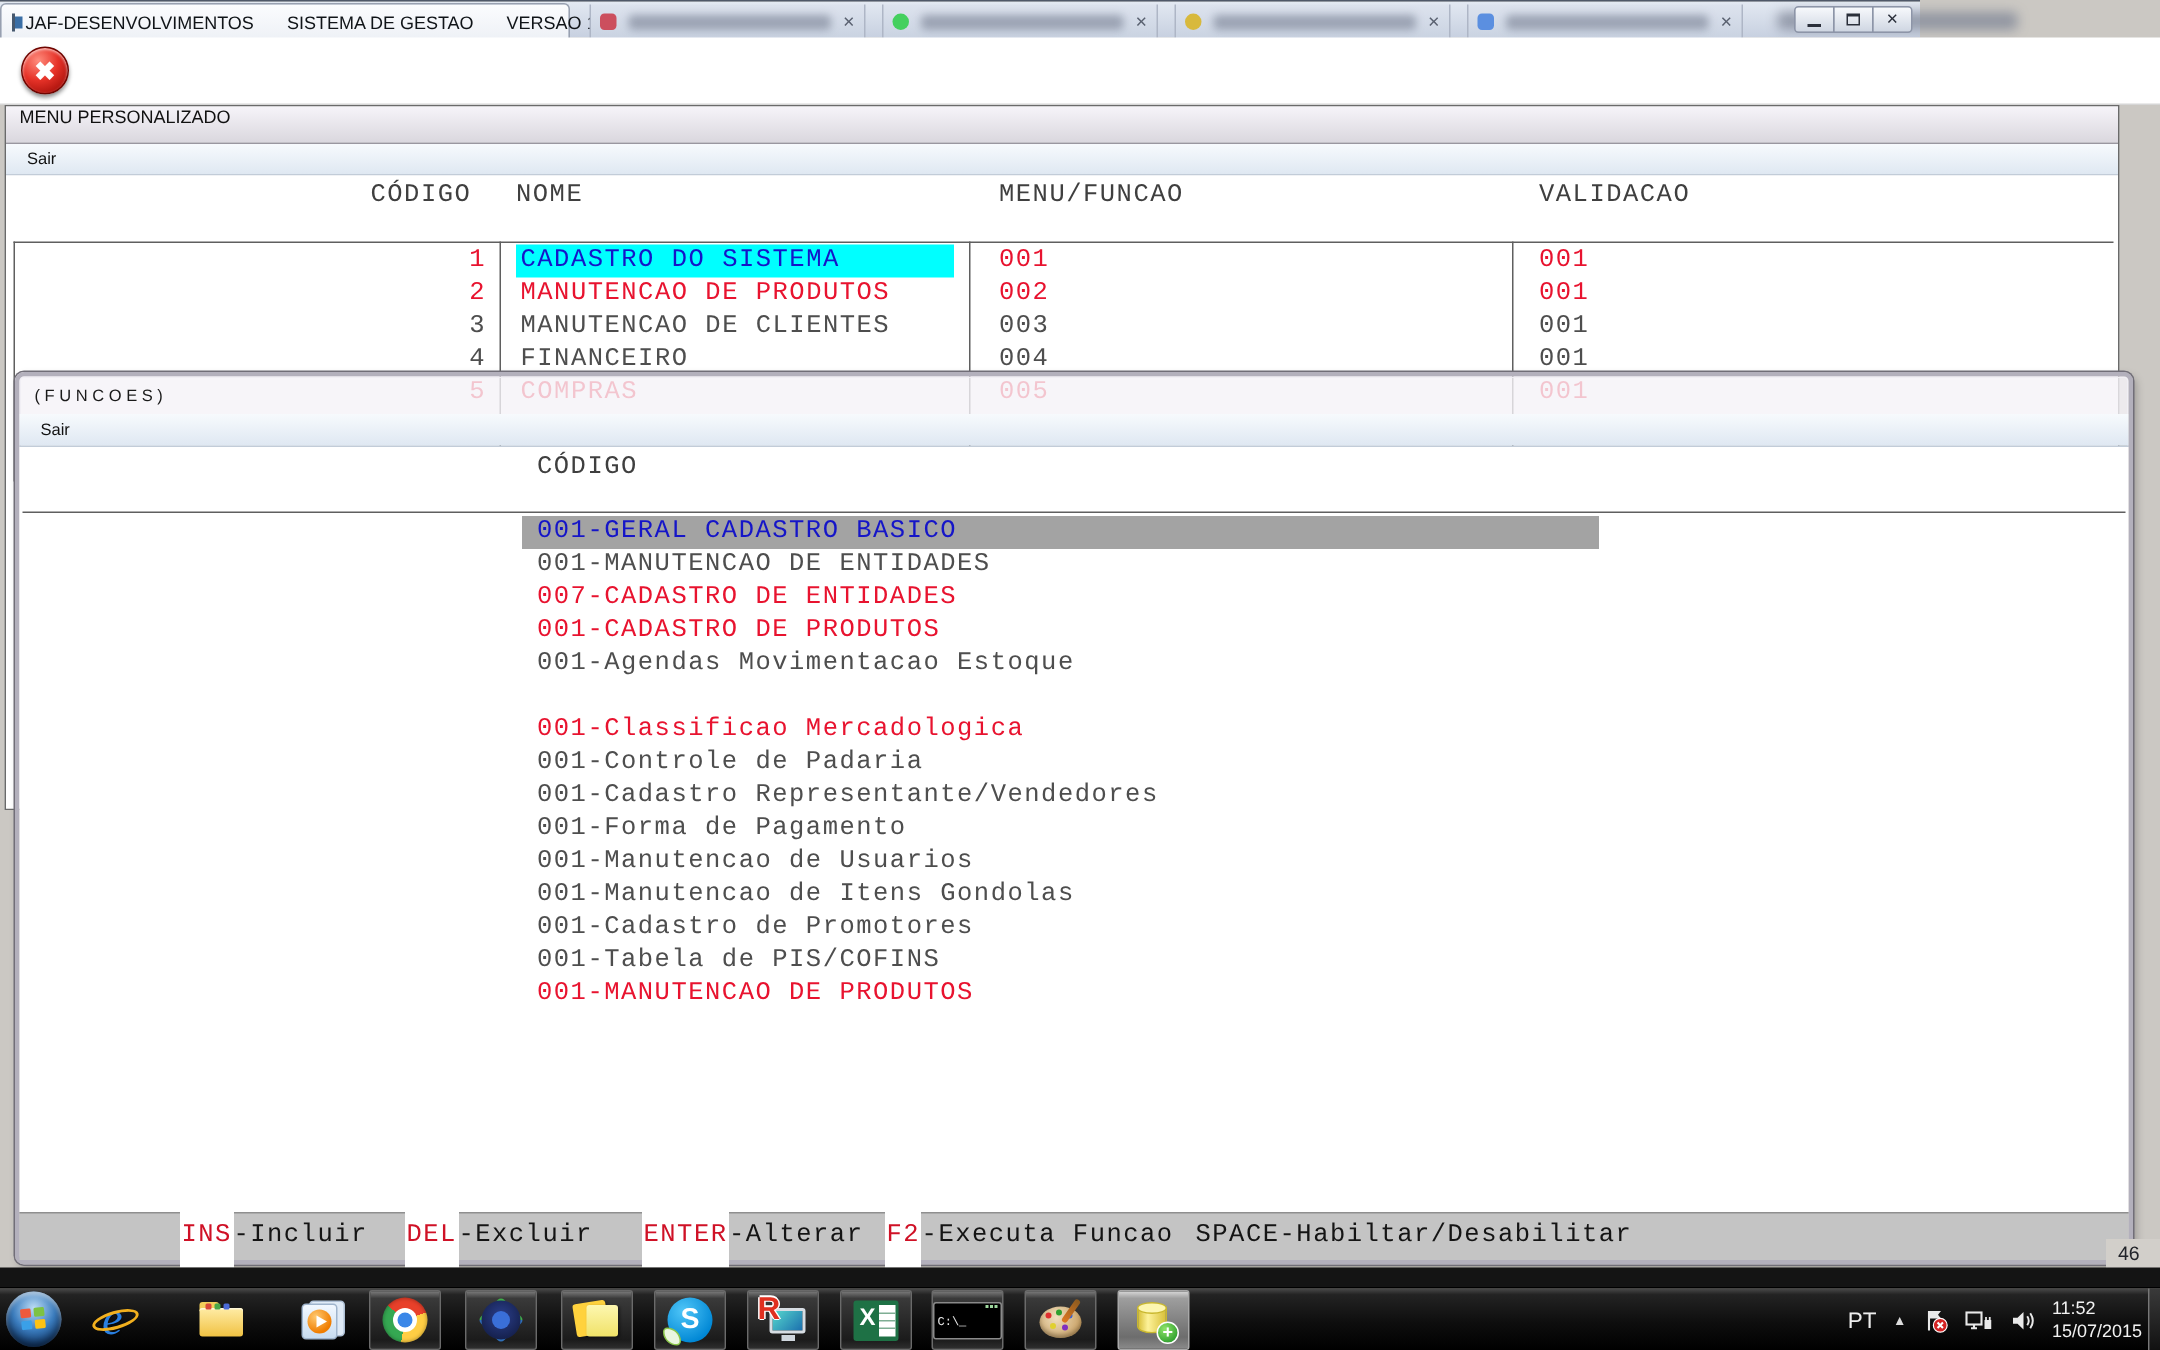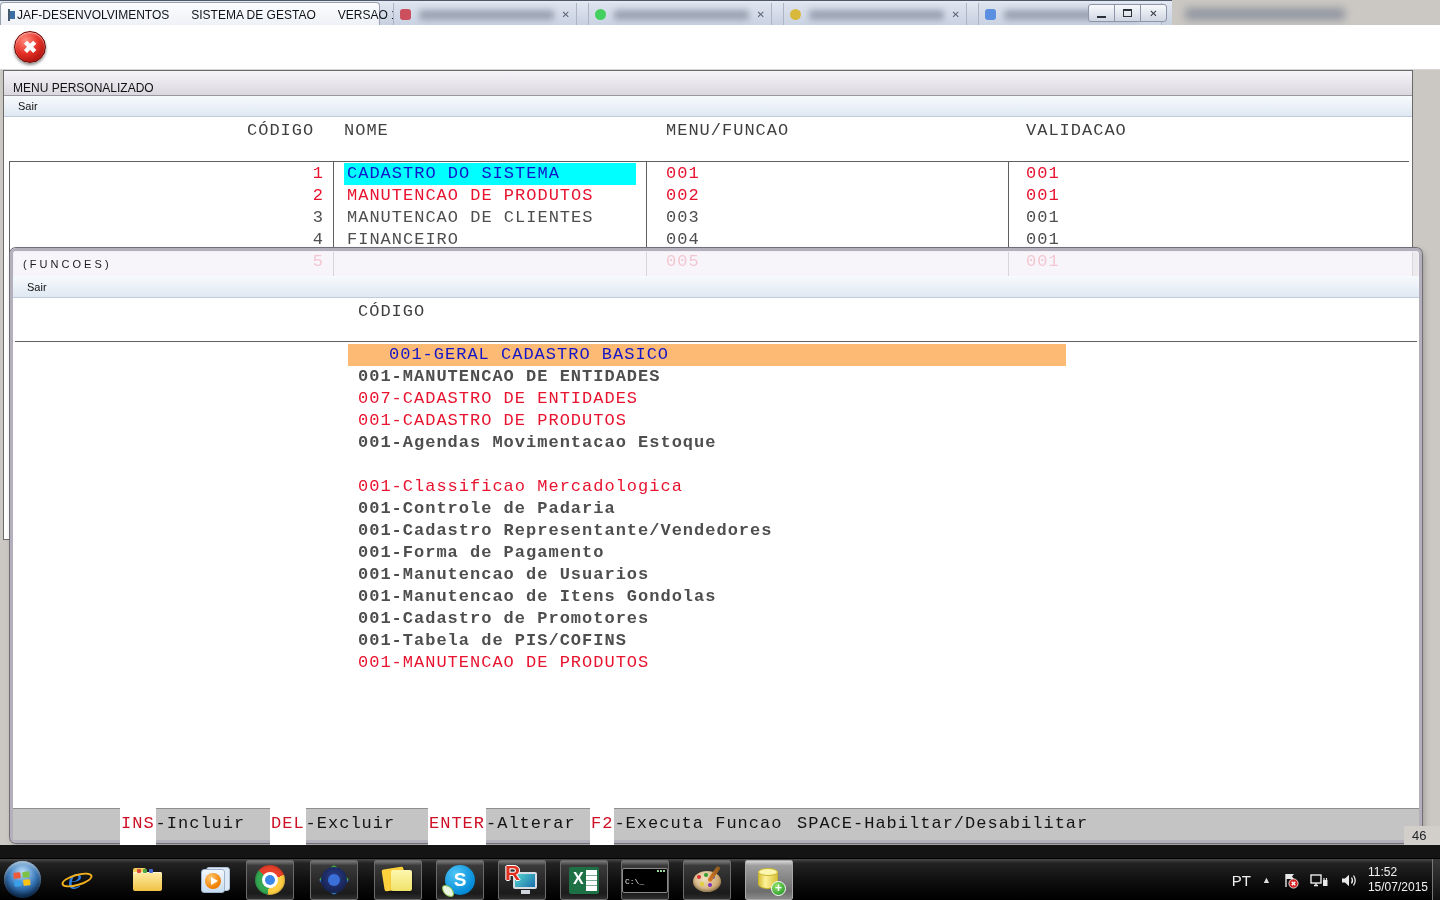--- a/index.html
+++ b/index.html
@@ -3,21 +3,21 @@
 <meta charset="utf-8">
 <style>
   * { margin:0; padding:0; box-sizing:border-box; }
   html,body { width:1440px; height:900px; overflow:hidden; }
   body { font-family:"Liberation Sans", sans-serif; background:#cbc8c3; position:relative; }
   .mono { font-family:"Liberation Mono","DejaVu Sans Mono",monospace; letter-spacing:1px; }
 
   .screen { position:absolute; inset:0; }
 
   
-  .tabbar { position:absolute; left:0; top:0; width:1172px; height:25px;
+  .tabbar { position:absolute; left:0; top:0; width:1280px; height:25px;
     background:linear-gradient(#e3e9f2,#c7d0e0); border-top:1px solid #4f5868; }
   .tab-active { position:absolute; left:0; top:1px; width:380px; height:24px;
     background:linear-gradient(#fbfcfe,#eef1f6); border:1px solid #98a0b0; border-bottom:none;
     border-radius:4px 4px 0 0; display:flex; align-items:center; padding-left:7px; }
   .app-fav { width:14px; height:12px; background:#e8eef6; border:1px solid #46586e; margin-right:7px; position:relative; }
   .app-fav::after{ content:""; position:absolute; left:1px; top:1px; width:5px; height:8px; background:#3a6ea5; }
   .tpart { font-size:12px; color:#101418; margin-right:22px; white-space:nowrap; }
   .tab-blur { position:absolute; top:2px; height:23px; width:184px;
     background:linear-gradient(#dde3ee,#c9d2e1); border-left:1px solid #aeb6c6; border-right:1px solid #aeb6c6;
     display:flex; align-items:center; padding:0 6px; }
@@ -39,21 +39,21 @@
     border-bottom:1px solid #d6d6d6; }
   .redclose { position:absolute; left:14px; top:6px; width:32px; height:32px; border-radius:50%;
     background:radial-gradient(circle at 35% 28%, #ff8d7e, #e63228 45%, #9c0a05 90%);
     border:1px solid #6e0500; box-shadow:0 2px 3px rgba(0,0,0,.45), inset 0 1px 2px rgba(255,255,255,.7);
     color:#fff; font-weight:bold; font-size:17px; display:flex; align-items:center; justify-content:center; }
 
   
   .mwin { position:absolute; left:3px; top:70px; width:1410px; height:470px; background:#fff;
     border:1px solid #6a6a6a; z-index:1; }
   .mtitle { height:25px; background:linear-gradient(#f6f4f9,#dad7de); border-bottom:1px solid #9a97a0;
-    display:flex; align-items:flex-end; padding-left:9px; font-size:12px; color:#111; }
+    display:flex; align-items:flex-start; padding-left:9px; font-size:12px; color:#111; }
   .menubar { height:21px; background:linear-gradient(#f7fafd,#dfe8f2); border-bottom:1px solid #c2ccd8;
     display:flex; align-items:center; padding-left:14px; font-size:11px; color:#111; }
   .mclient { position:relative; height:422px; background:#fff; font-size:17px; }
   .thead { position:absolute; top:4px; color:#3f3f3f; white-space:nowrap; }
   .gline { position:absolute; background:#5f5f5f; }
   .mrow { position:absolute; left:0; width:100%; height:22px; line-height:22px; white-space:nowrap; }
   .c-cod { position:absolute; left:246px; width:74px; text-align:right; }
   .c-nome { position:absolute; left:340px; width:292px; padding-left:3px; }
   .c-menu { position:absolute; left:662px; }
   .c-val { position:absolute; left:1022px; }
@@ -67,23 +67,23 @@
     border:3px solid #b3b0bc; border-radius:6px;
     box-shadow:0 0 0 1px #716e78, inset 0 0 0 1px #e2e0e8, 2px 3px 6px rgba(0,0,0,.25); }
   .ftitle { height:25px; background:rgba(245,243,248,0.80); display:flex; align-items:center;
     padding-left:10px; font-size:11px; color:#1a1a1a; border-radius:3px 3px 0 0; }
   .fwin .menubar { height:22px; }
   .fclient { position:relative; height:510px; background:#fff; font-size:17px; }
   .fcol { position:absolute; left:345px; top:4px; color:#3f3f3f; }
   .fline { position:absolute; left:2px; right:2px; top:43px; height:1px; background:#5f5f5f; }
   .fitem { position:absolute; left:335px; width:718px; height:22px; line-height:22px; white-space:nowrap; }
   .fitem-text { padding-left:10px; }
-  .item-normal { color:#4e4e4e;font-weight:bold; }
+  .item-normal { color:#4e4e4e; }
   .item-red { color:#e8132f; }
-  .item-selected { background:#fdba74;padding-left:31px; }
+  .item-selected { background:#a3a3a3; }
   .item-selected .fitem-text { color:#1515c8; }
   .fstatus { position:relative; height:32px; background:#c4c4c4; border-top:1px solid #8f8f8f; font-size:17px; }
   .hint { position:absolute; top:0; height:32px; line-height:30px; color:#141414; white-space:nowrap; }
   .hkey.key-hot { background:#ffffff; color:#cf1126; padding:12px 1px; }
   .hkey.key-flat { color:#141414; }
 
   .pagepatch { position:absolute; left:1404px; top:826px; width:36px; height:21px; background:#d2cfca; z-index:3; }
   .pageind { position:absolute; left:1412px; top:828px; font-size:13px; color:#22242a; z-index:4; }
 
   .botstrip { position:absolute; left:0; top:845px; width:1440px; height:13px; background:#141414; z-index:4; }
@@ -273,20 +273,21 @@
         <span class="c-val">001</span>
       </div>
       <div class="mrow row-normal" style="top:112px">
         <span class="c-cod">4</span>
         <span class="c-nome">FINANCEIRO</span>
         <span class="c-menu">004</span>
         <span class="c-val">001</span>
       </div>
       <div class="mrow row-red" style="top:134px">
         <span class="c-cod">5</span>
+        <span class="c-nome">COMPRAS</span>
         <span class="c-menu">005</span>
         <span class="c-val">001</span>
       </div>
     </div>
   </div>
 
   <div class="fwin">
     <div class="ftitle">
       <span>( F U N C O E S )</span>
     </div>

